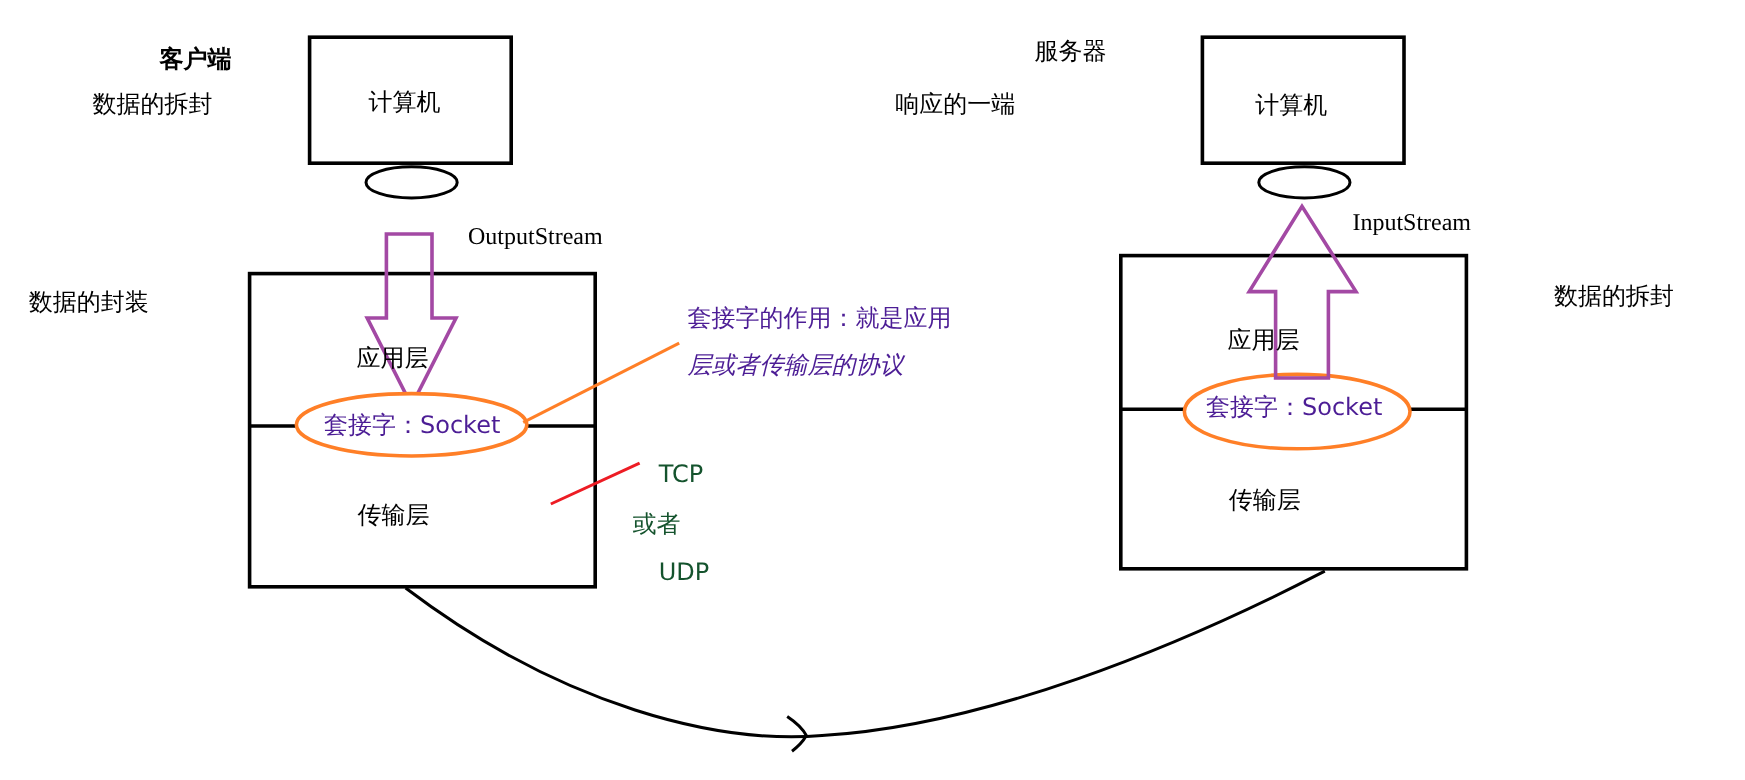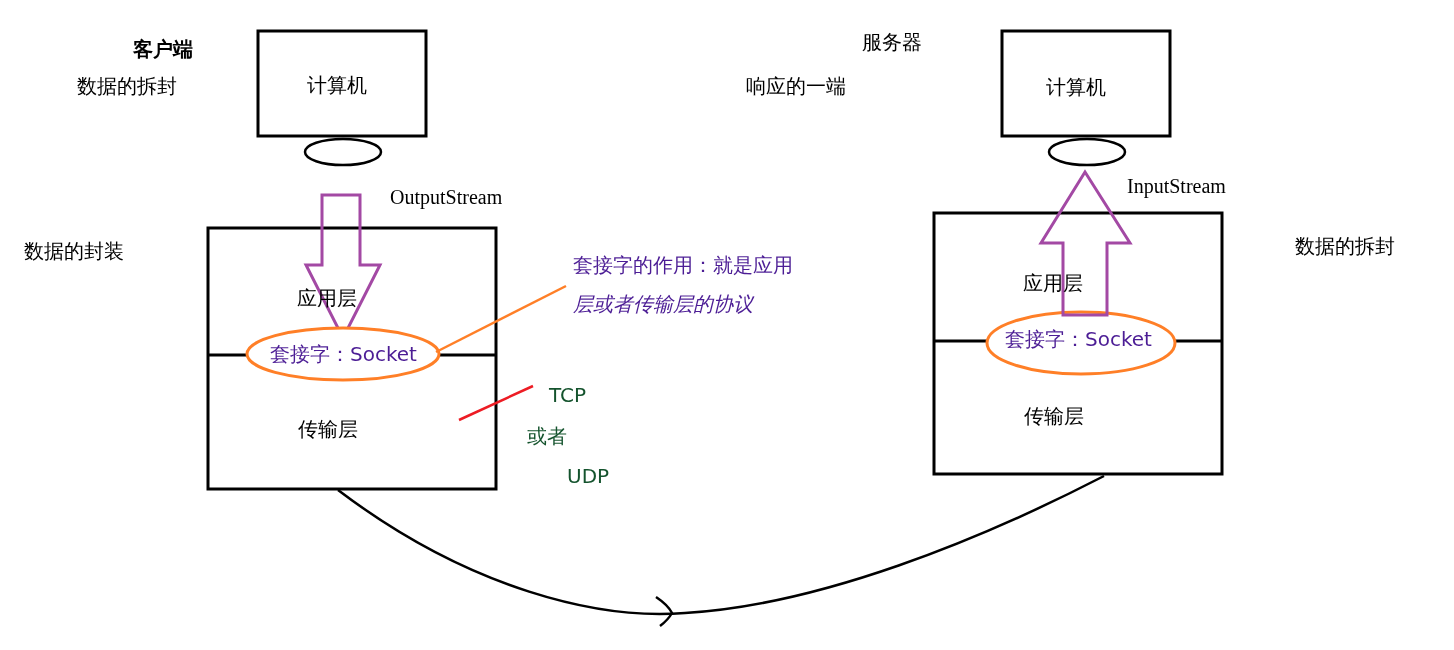--- a/index.html
+++ b/index.html
@@ -50,21 +50,21 @@
 <div class="lbl" style="left:24px; top:241px;">数据的封装</div>
 <div class="lbl purple" style="left:390px; top:187px;">OutputStream</div>
 <div class="lbl" style="left:297px; top:288px;">应用层</div>
 <div class="lbl orange" style="left:270px; top:344px;">套接字：Socket</div>
 <div class="lbl" style="left:298px; top:419px;">传输层</div>
 
 <div class="lbl orange" style="left:573px; top:255px;">套接字的作用：就是应用</div>
 <div class="lbl orange" style="left:573px; top:294px;font-style:italic;">层或者传输层的协议</div>
 <div class="lbl red" style="left:549px; top:385px;">TCP</div>
 <div class="lbl red" style="left:527px; top:426px;">或者</div>
-<div class="lbl red" style="left:567px; top:466px;">UDP</div>
+<div class="lbl red" style="left:549px; top:466px;">UDP</div>
 
 <div class="lbl" style="left:862px; top:32px;">服务器</div>
 <div class="lbl" style="left:746px; top:76px;">响应的一端</div>
 <div class="lbl" style="left:1046px; top:77px;">计算机</div>
 <div class="lbl" style="left:1295px; top:236px;">数据的拆封</div>
 <div class="lbl purple" style="left:1127px; top:176px;">InputStream</div>
 <div class="lbl" style="left:1023px; top:273px;">应用层</div>
 <div class="lbl orange" style="left:1005px; top:329px;">套接字：Socket</div>
 <div class="lbl" style="left:1024px; top:406px;">传输层</div>
 

